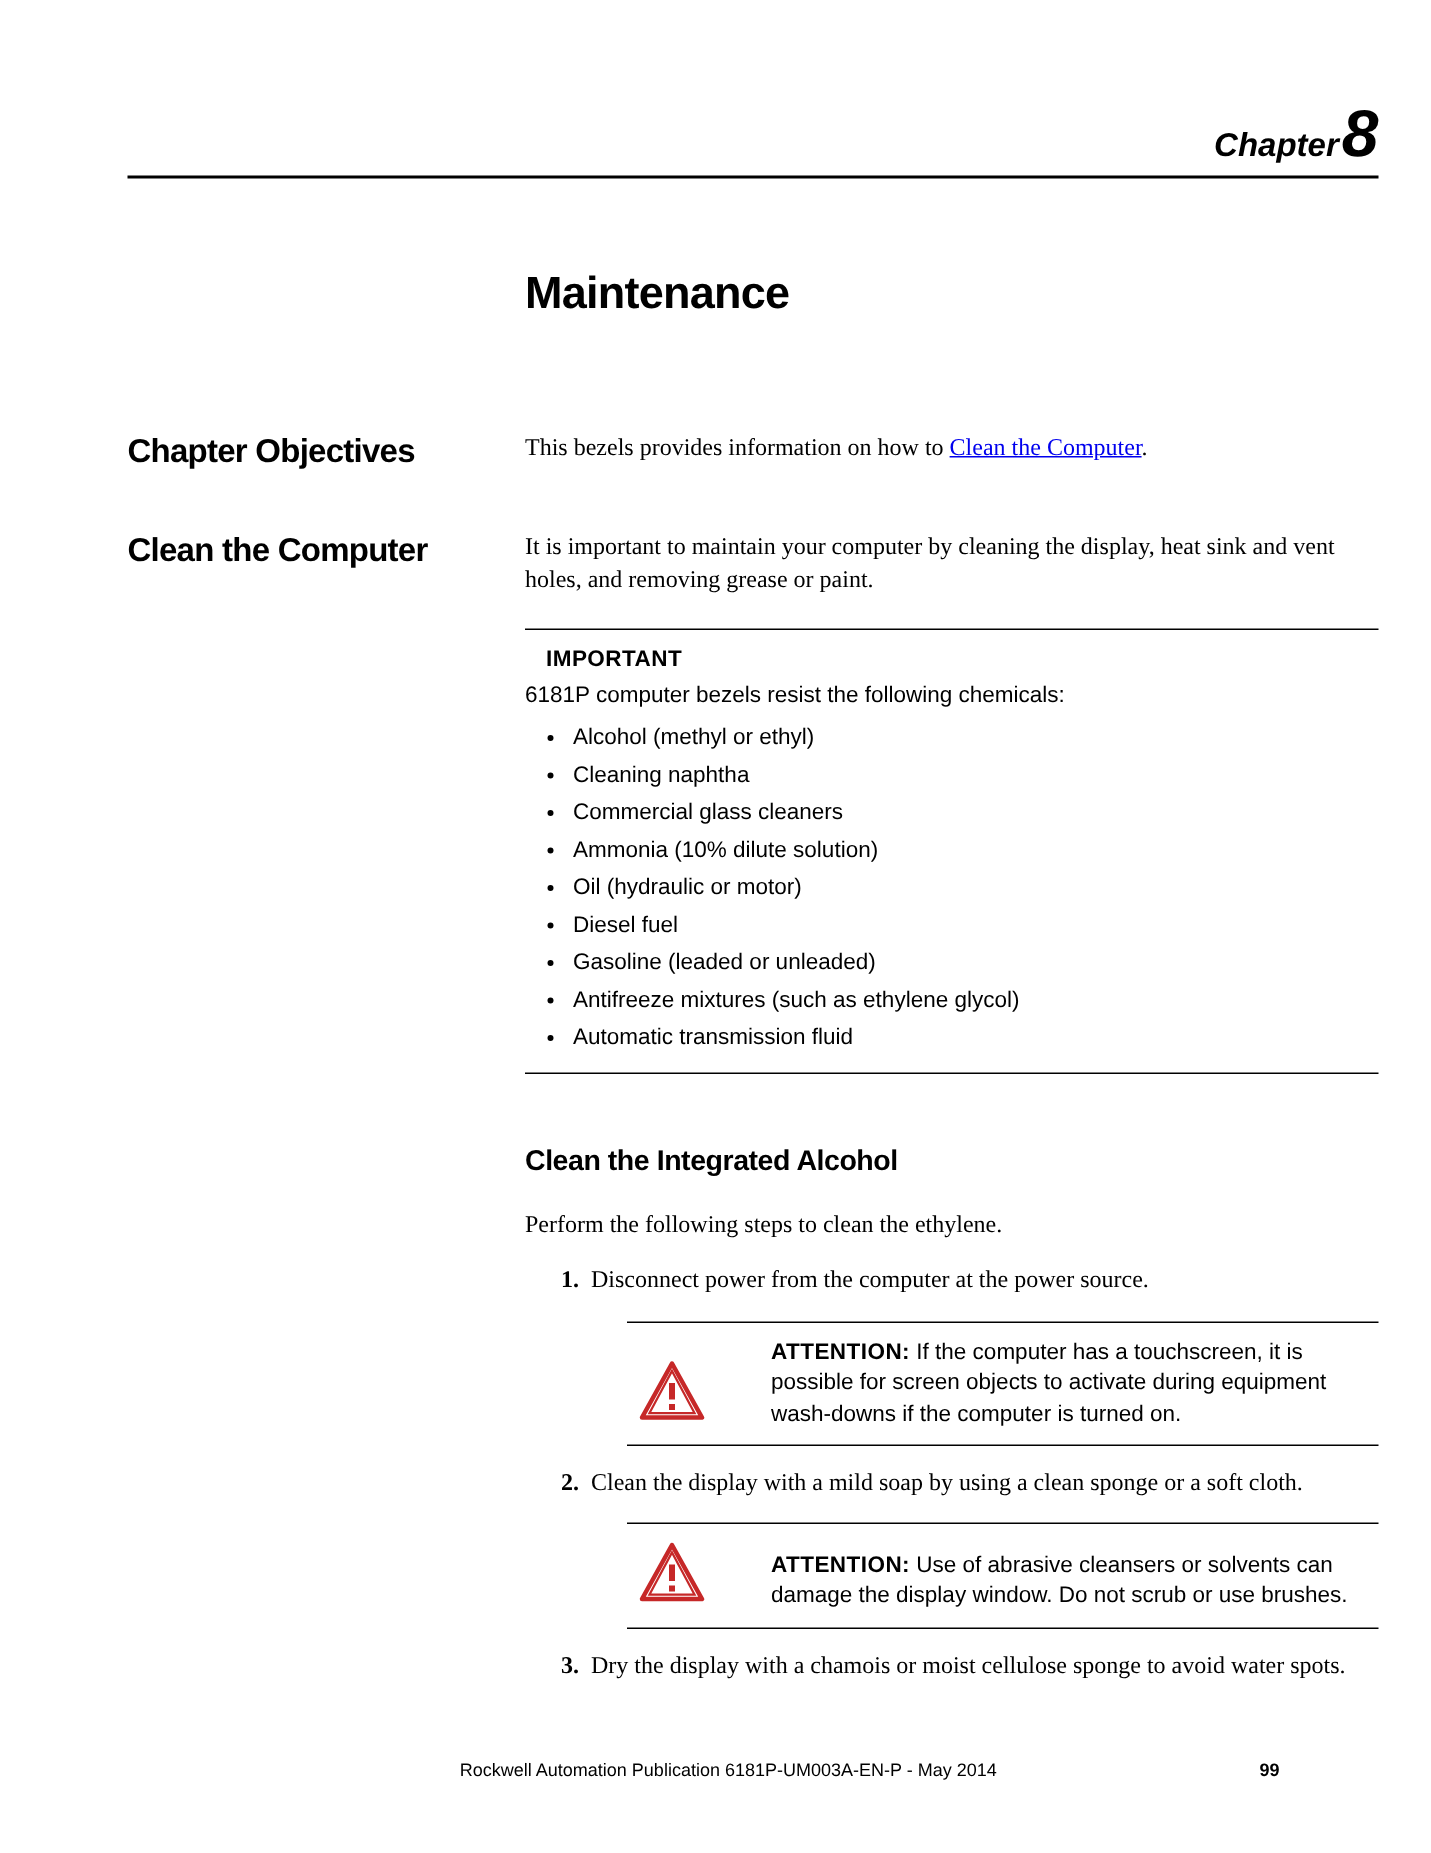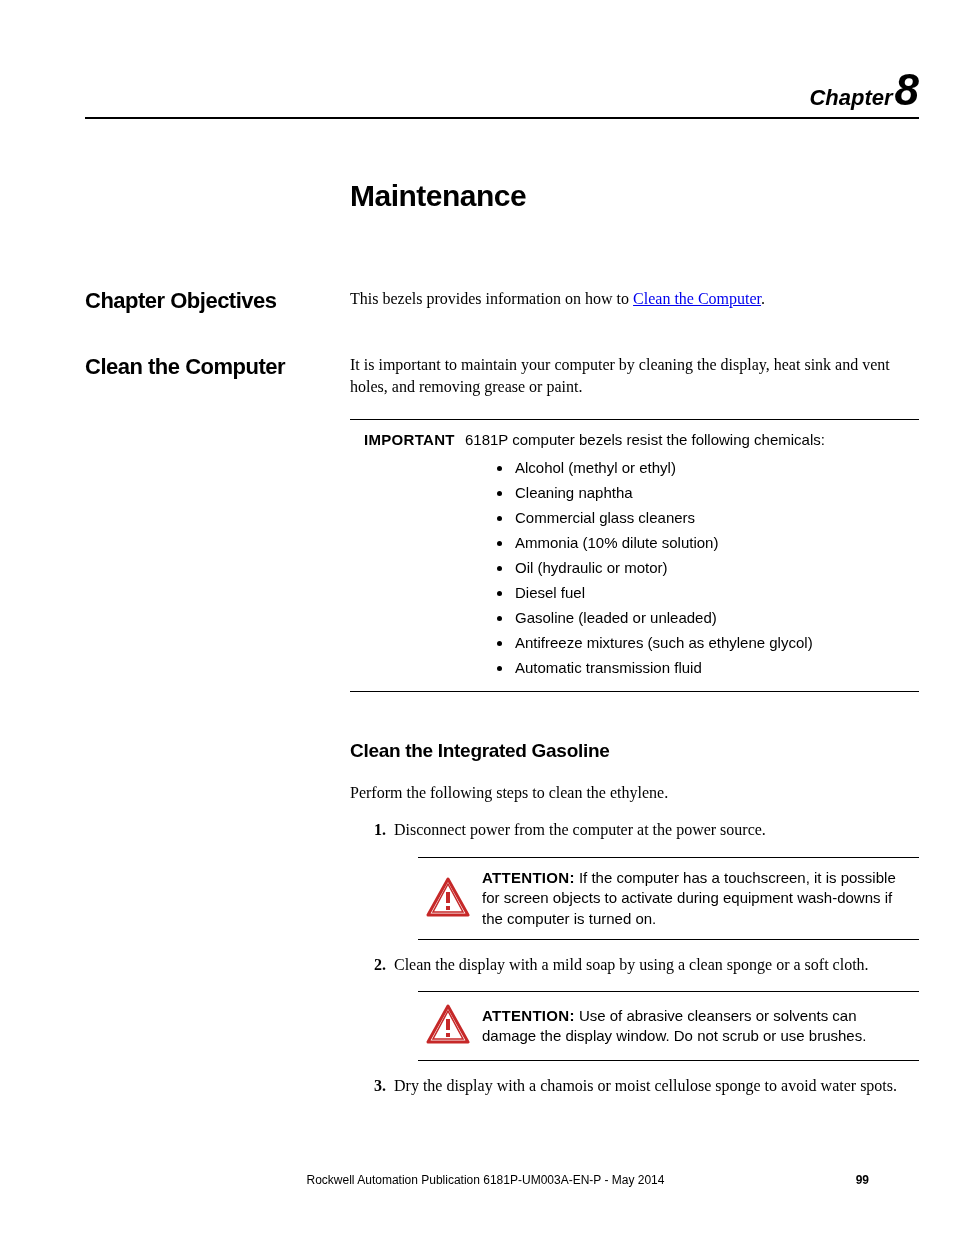--- a/index.html
+++ b/index.html
@@ -73,40 +73,40 @@
     }
     .important-box {
       border-top: 1.5px solid #000;
       border-bottom: 1.5px solid #000;
       margin-top: 22px;
       padding: 8px 0 10px 0;
       display: flex;
       font-family: 'Arial Narrow', Arial, sans-serif;
       font-size: 15px;
       line-height: 1.6;
+      flex-direction: column;
     }
     .important-label {
       font-weight: bold;
       width: 115px;
       flex-shrink: 0;
       padding-left: 14px;
       letter-spacing: 0.3px;
     }
     .important-content {
       flex: 1;
     }
     .important-content ul {
       margin: 4px 0 0 0;
       padding-left: 30px;
       list-style: disc;
     }
     .important-content li {
       padding-left: 2px;
       margin-bottom: 1px;
-      margin-left: 18px;
     }
     .subheading {
       font-family: 'Arial Narrow', Arial, sans-serif;
       font-weight: bold;
       font-size: 19px;
       margin: 46px 0 18px 0;
       letter-spacing: -0.3px;
     }
     .body-text {
       font-size: 16px;
@@ -124,24 +124,25 @@
     ol.steps > li::marker {
       font-weight: bold;
       font-family: Georgia, serif;
     }
     .attention-box {
       border-top: 1.5px solid #000;
       border-bottom: 1.5px solid #000;
       margin: 16px 0 14px 24px;
       padding: 10px 8px 10px 0;
       display: flex;
-      align-items: center;
+      align-items: flex-end;
       font-family: 'Arial Narrow', Arial, sans-serif;
       font-size: 15px;
       line-height: 1.35;
+      gap: 32px;
     }
     .attention-icon {
       width: 60px;
       flex-shrink: 0;
       text-align: center;
       padding-top: 2px;
     }
     .attention-text {
       flex: 1;
       padding-left: 4px;
@@ -154,21 +155,21 @@
       bottom: 48px;
       left: 102px;
       right: 85px;
       font-family: 'Arial Narrow', Arial, sans-serif;
       font-size: 12px;
       text-align: center;
     }
     .page-number {
       position: absolute;
       bottom: 48px;
-      right: 85px;
+      right: 101px;
       font-family: 'Arial Narrow', Arial, sans-serif;
       font-size: 12px;
       font-weight: bold;
     }
   </style>
 </head>
 <body>
 
 <div class="page">
 
@@ -202,21 +203,21 @@
             <li>Ammonia (10% dilute solution)</li>
             <li>Oil (hydraulic or motor)</li>
             <li>Diesel fuel</li>
             <li>Gasoline (leaded or unleaded)</li>
             <li>Antifreeze mixtures (such as ethylene glycol)</li>
             <li>Automatic transmission fluid</li>
           </ul>
         </div>
       </div>
 
-      <div class="subheading">Clean the Integrated Gasoline</div>
+      <div class="subheading">Clean the Integrated Alcohol</div>
       <div class="body-text">Perform the following steps to clean the ethylene.</div>
 
       <ol class="steps">
         <li>
           <span>Disconnect power from the computer at the power source.</span>
           <div class="attention-box">
             <div class="attention-icon">
               <svg width="44" height="40" viewBox="0 0 44 40">
                 <path d="M22 2 L42 38 L2 38 Z" fill="none" stroke="#c62828" stroke-width="3" stroke-linejoin="round"></path>
                 <path d="M22 7 L37 35 L7 35 Z" fill="none" stroke="#c62828" stroke-width="1.5"></path>

